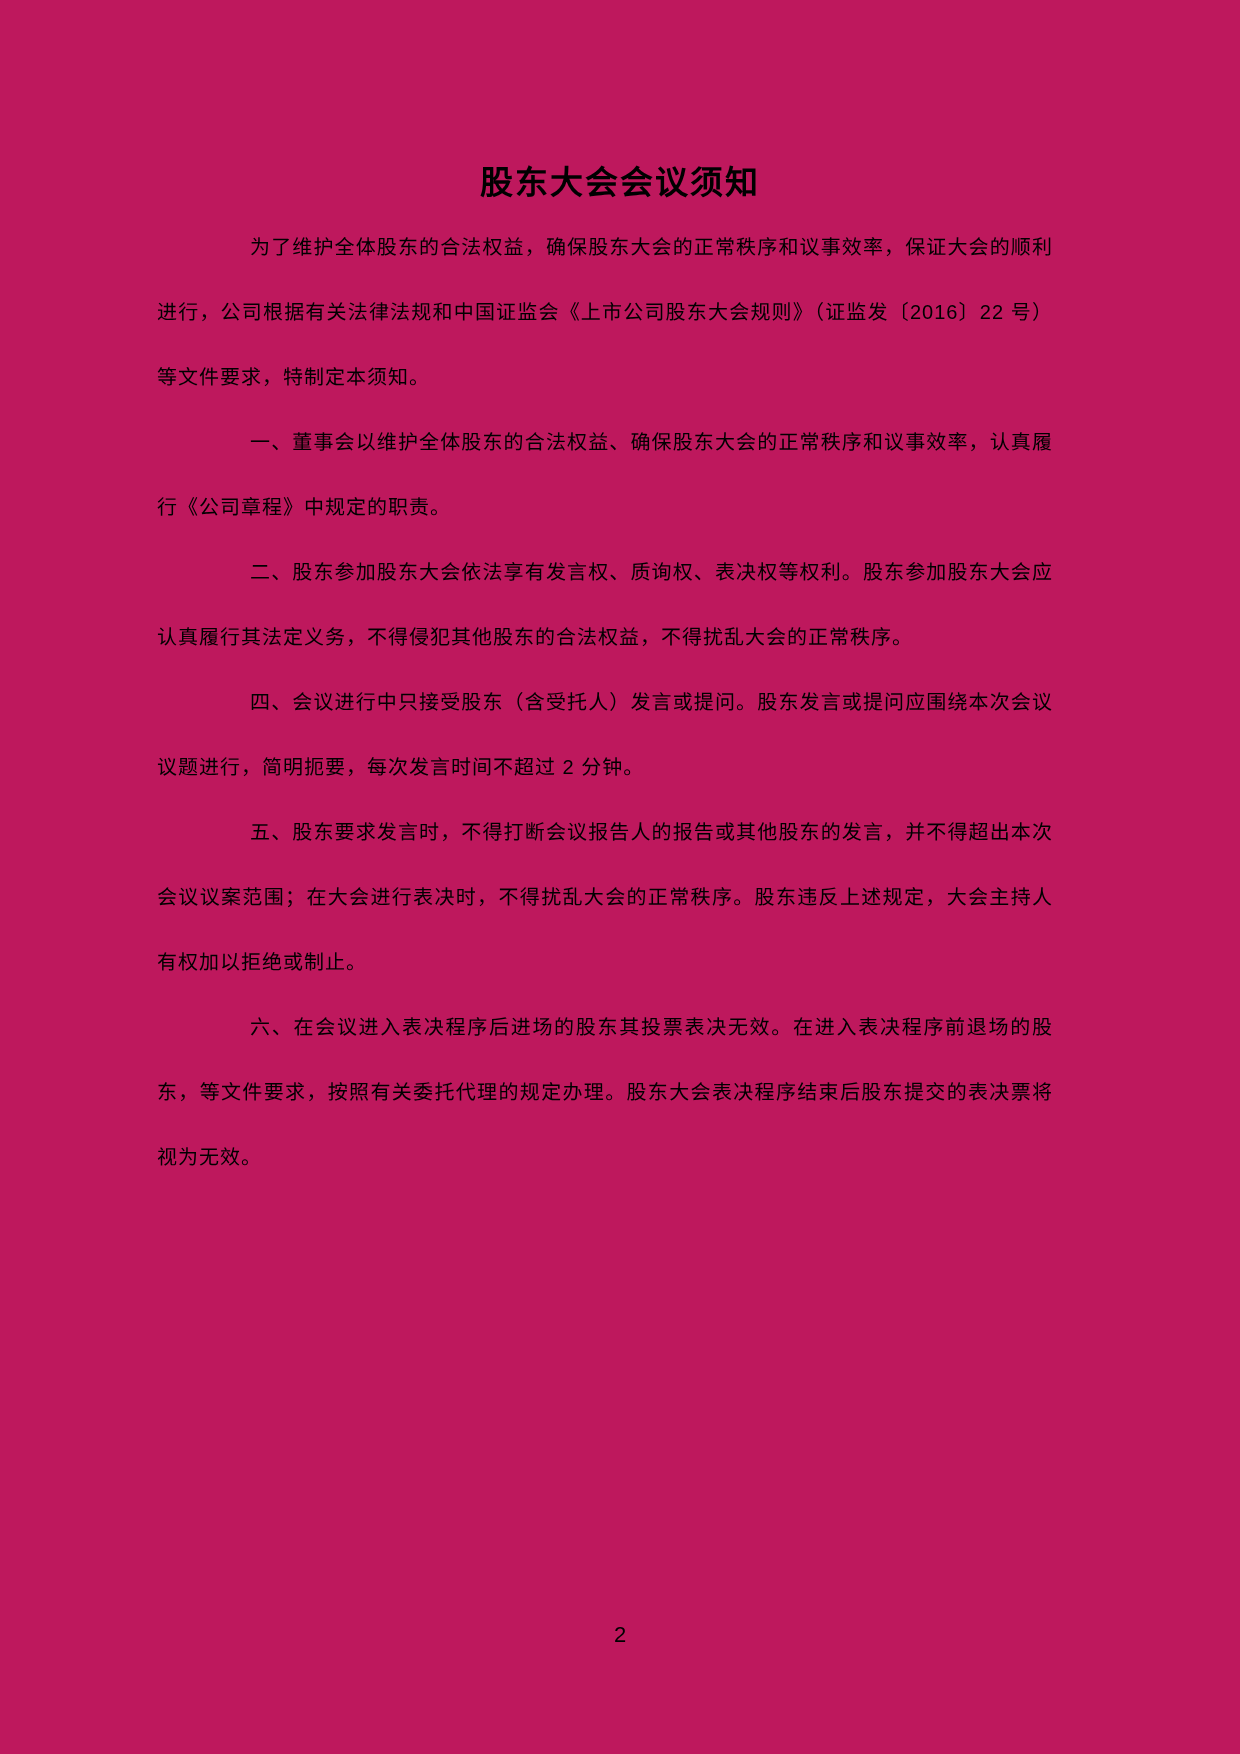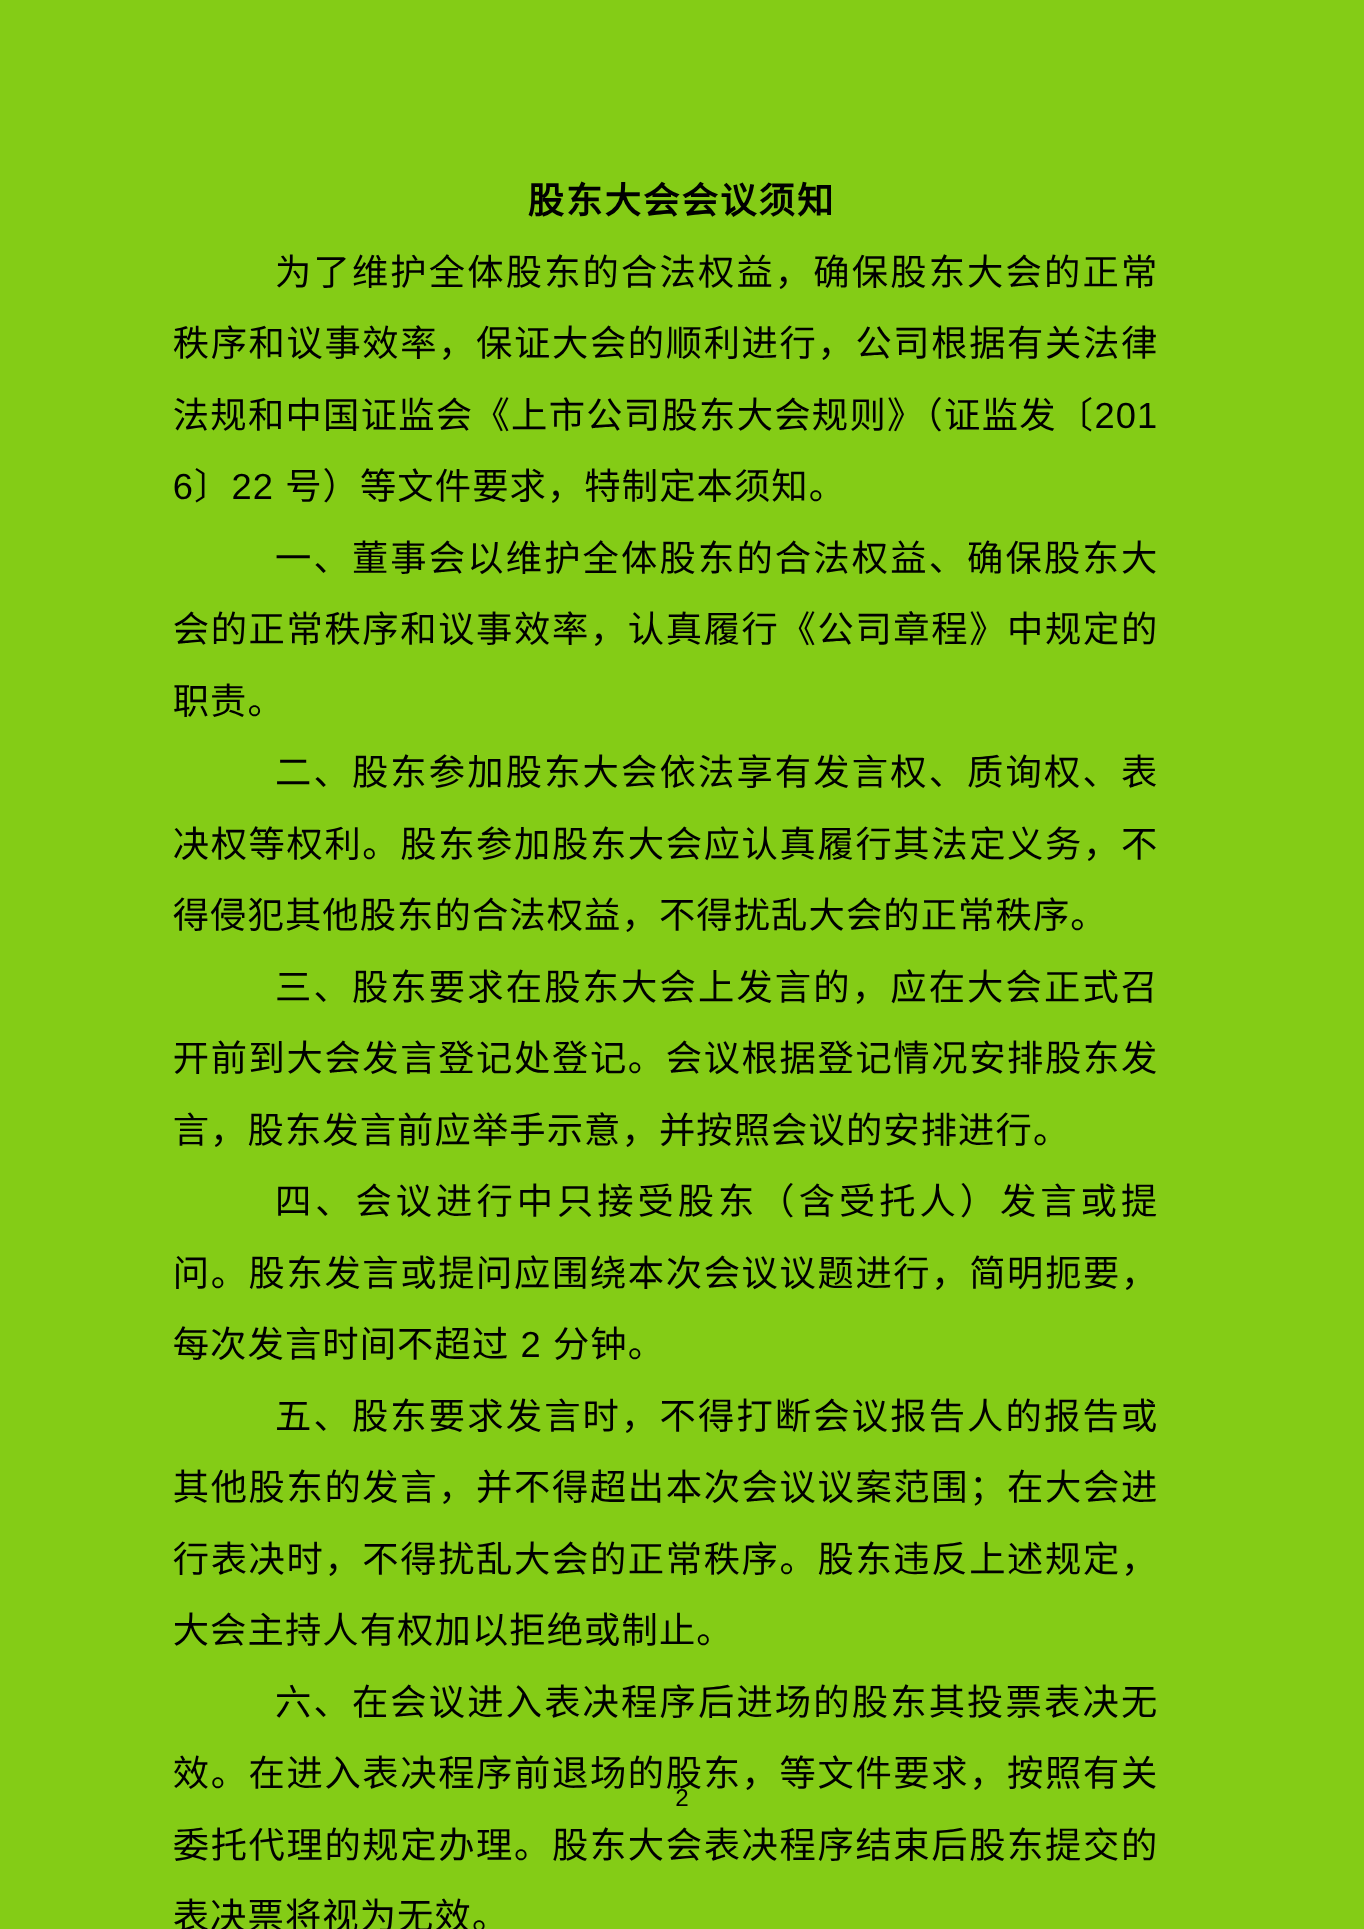--- a/index.html
+++ b/index.html
@@ -4,41 +4,41 @@
 <style>
   html, body {
     margin: 0;
     padding: 0;
     background: #ffffff;
   }
   .page {
     position: relative;
     width: 1240px;
     height: 1754px;
-    background: #84cc16;
+    background: #be185d;
     color: #000000;
     font-family: "Liberation Sans", sans-serif;
     overflow: hidden;
   }
   .doc-title {
     padding-top: 150px;
     width: 100%;
     text-align: center;
     font-size: 33px;
     font-weight: bold;
     line-height: 65px;
     letter-spacing: 2px;
   }
   .content {
     margin-left: 157px;
     margin-right: 187px; 
   }
   .content p {
     margin: 0;
-    font-size: 33px;
+    font-size: 20px;
     line-height: 65px;
     letter-spacing: 1px;
     text-align: justify;
     text-indent: 93px; 
     word-break: break-all;
   }
   .page-footer {
     position: absolute;
     top: 1622px;
     left: 0;
@@ -53,21 +53,20 @@
 <body>
 
 <div class="page">
 
   <div class="doc-title">股东大会会议须知</div>
 
   <div class="content">
     <p>为了维护全体股东的合法权益，确保股东大会的正常秩序和议事效率，保证大会的顺利进行，公司根据有关法律法规和中国证监会《上市公司股东大会规则》（证监发〔2016〕22 号）等文件要求，特制定本须知。</p>
     <p>一、董事会以维护全体股东的合法权益、确保股东大会的正常秩序和议事效率，认真履行《公司章程》中规定的职责。</p>
     <p>二、股东参加股东大会依法享有发言权、质询权、表决权等权利。股东参加股东大会应认真履行其法定义务，不得侵犯其他股东的合法权益，不得扰乱大会的正常秩序。</p>
-    <p>三、股东要求在股东大会上发言的，应在大会正式召开前到大会发言登记处登记。会议根据登记情况安排股东发言，股东发言前应举手示意，并按照会议的安排进行。</p>
     <p>四、会议进行中只接受股东（含受托人）发言或提问。股东发言或提问应围绕本次会议议题进行，简明扼要，每次发言时间不超过 2 分钟。</p>
     <p>五、股东要求发言时，不得打断会议报告人的报告或其他股东的发言，并不得超出本次会议议案范围；在大会进行表决时，不得扰乱大会的正常秩序。股东违反上述规定，大会主持人有权加以拒绝或制止。</p>
     <p>六、在会议进入表决程序后进场的股东其投票表决无效。在进入表决程序前退场的股东，等文件要求，按照有关委托代理的规定办理。股东大会表决程序结束后股东提交的表决票将视为无效。</p>
   </div>
 
   <div class="page-footer">2</div>
 
 </div>
 
 </body></html>

